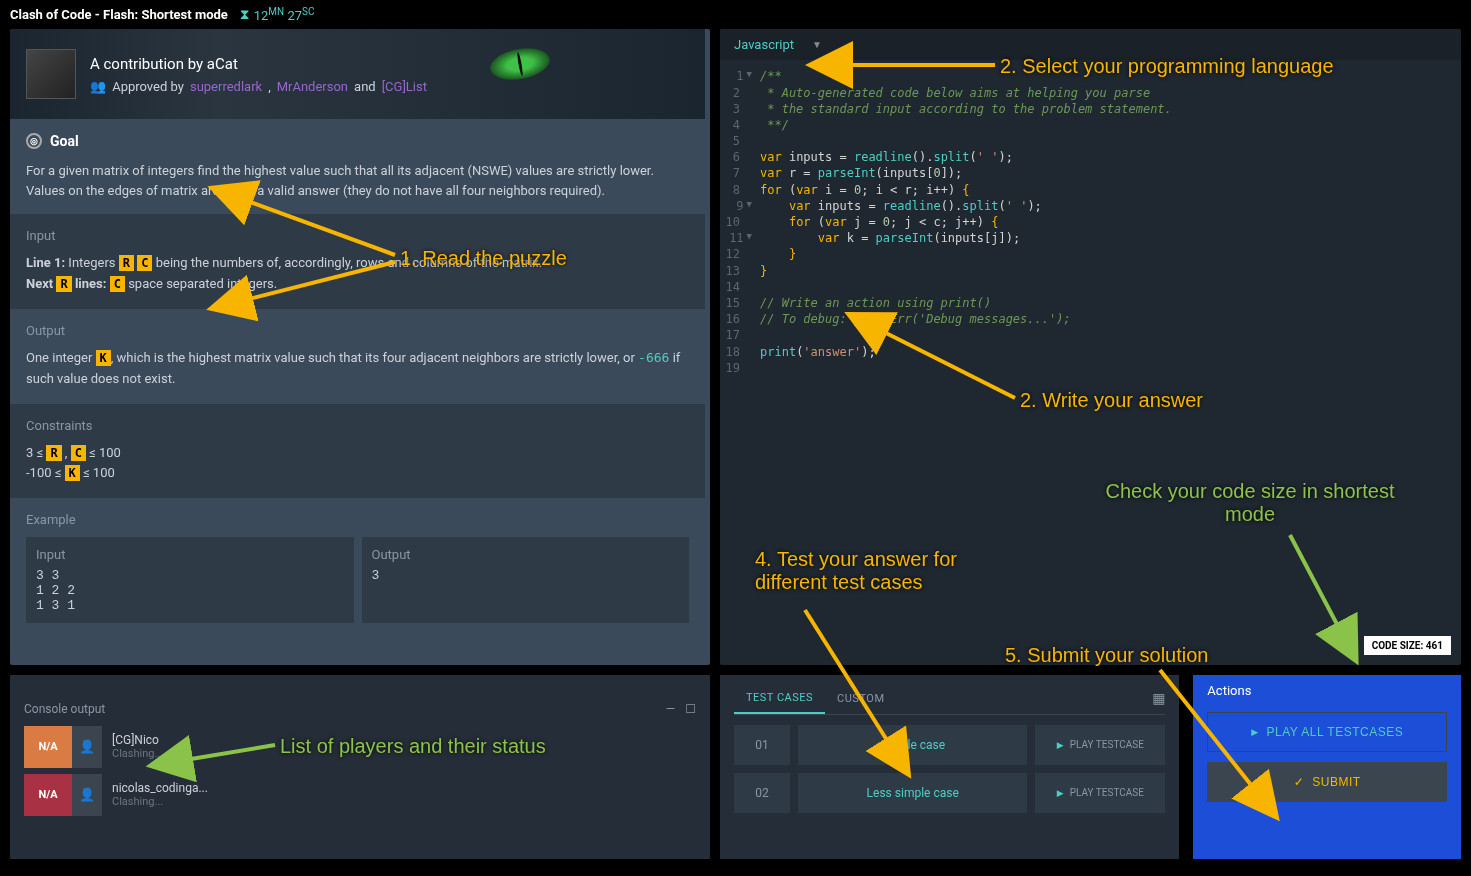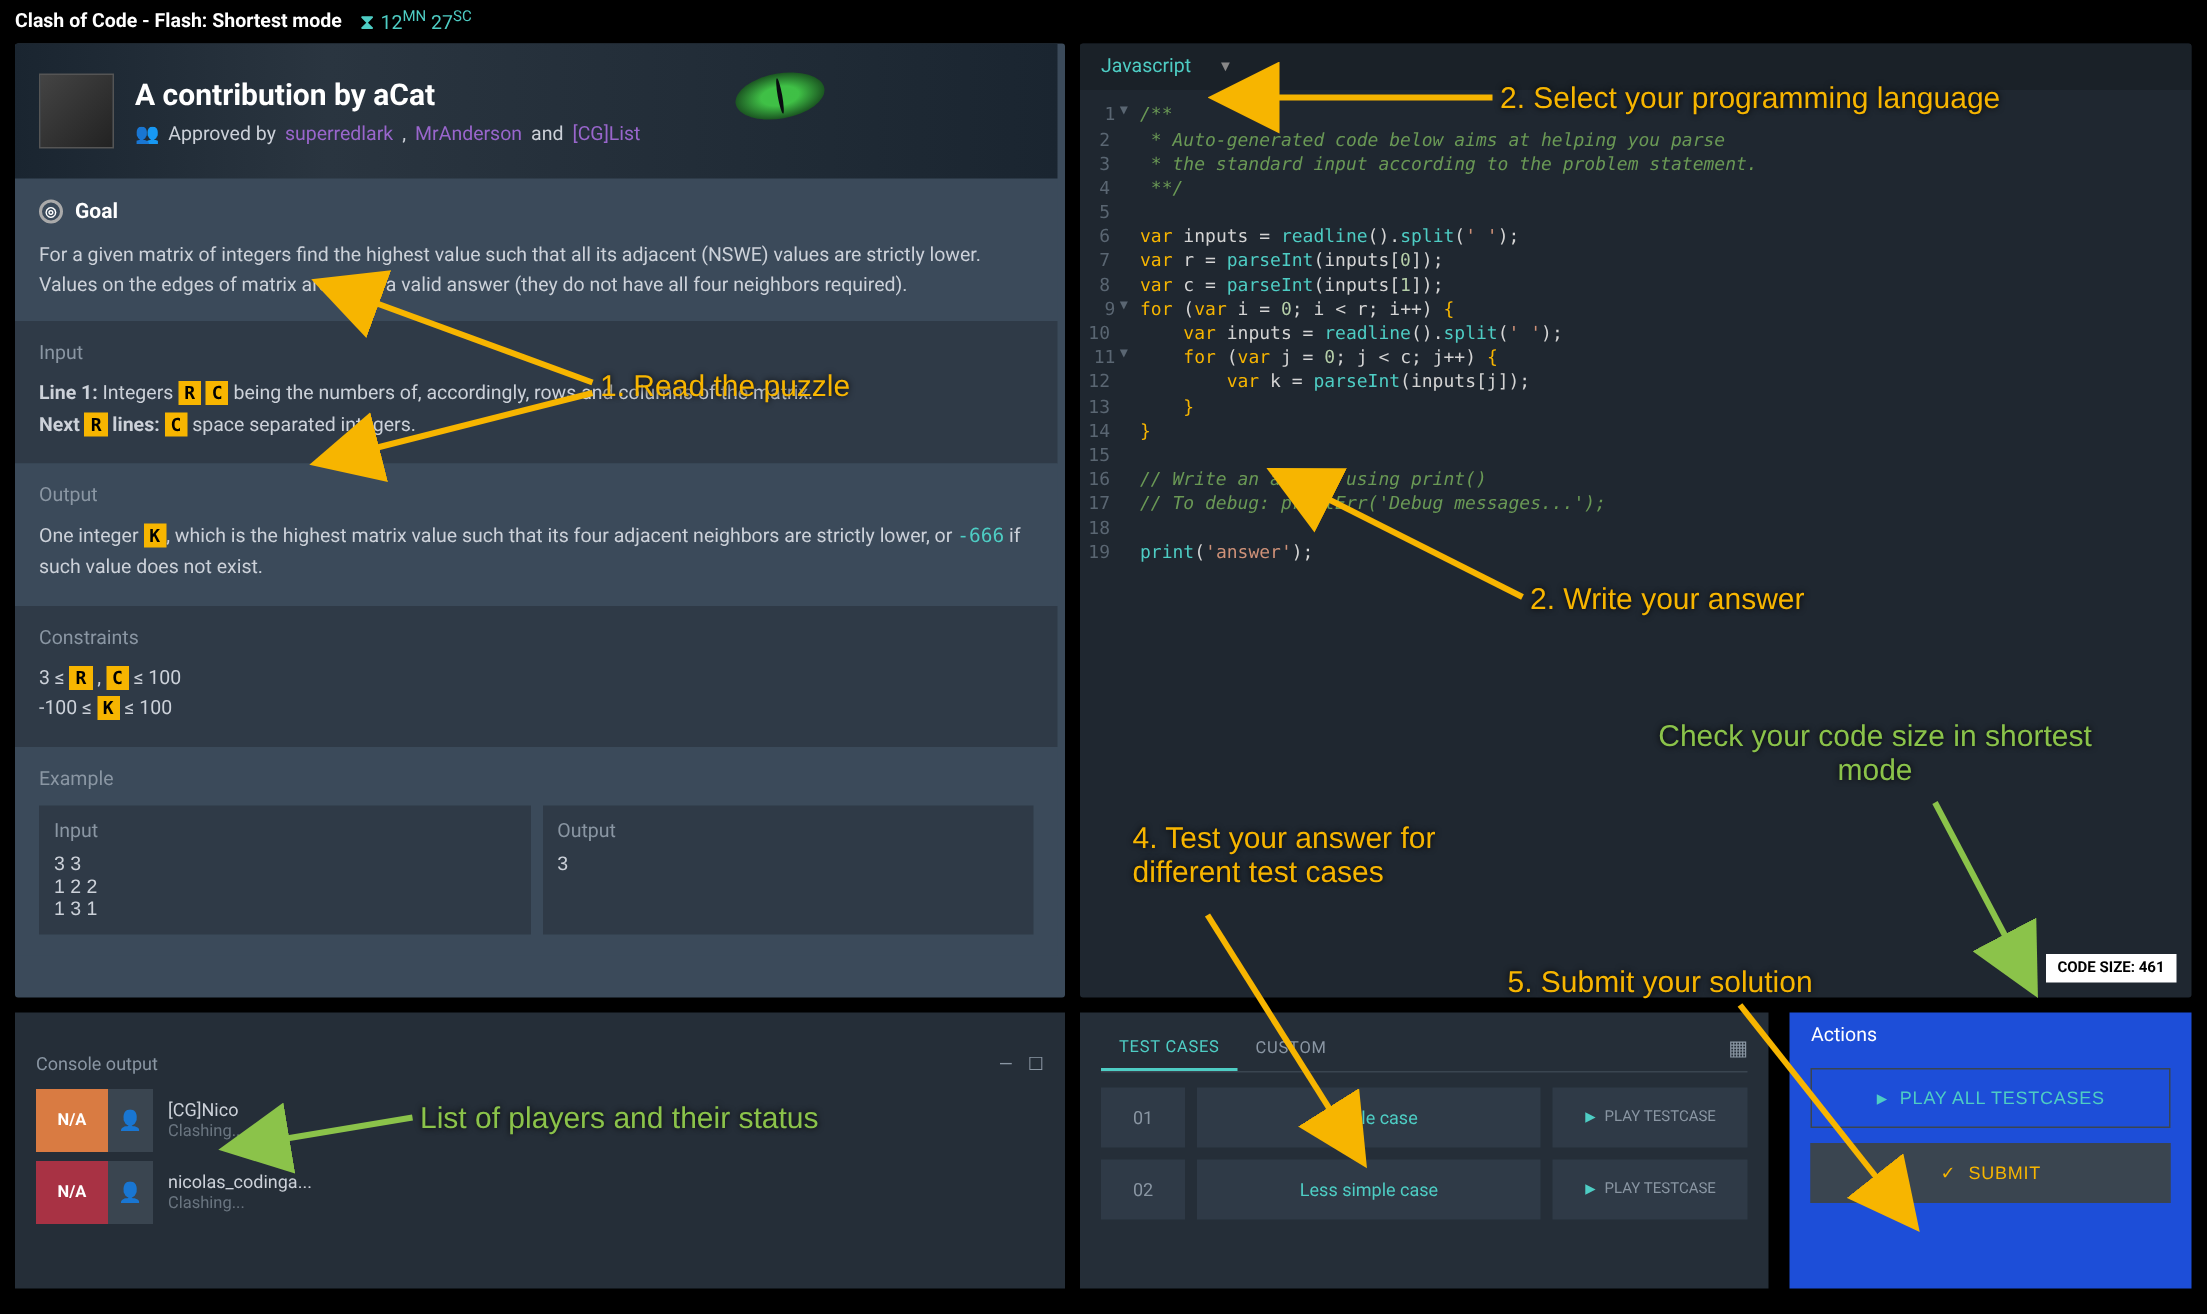--- a/index.html
+++ b/index.html
@@ -13,38 +13,38 @@
 .col{display:flex;flex-direction:column;gap:10px}
 .col.left{width:700px}
 .col.right{flex:1}
 .panel{background:#252e38;border-radius:2px;overflow:hidden;display:flex;flex-direction:column}
 .problem{height:640px;position:relative;background:#3b4a5a}
 .problem .scroll{overflow-y:auto;height:100%;padding-right:5px}
 .problem .header{height:90px;background:linear-gradient(90deg,#1a2530 0%,#2a3540 30%,#1a2530 100%);position:relative;overflow:hidden;display:flex;align-items:center;padding:0 16px}
 .cat-eye{position:absolute;top:20px;left:480px;width:60px;height:30px;background:radial-gradient(ellipse,#4dff4d 30%,#1a6b1a 70%);border-radius:50%;transform:rotate(-10deg);opacity:0.7}
 .cat-eye::after{content:'';position:absolute;left:50%;top:10%;width:3px;height:80%;background:#000;border-radius:50%;transform:translateX(-50%)}
 .avatar-box{width:50px;height:50px;background:#333;border:1px solid #555;margin-right:14px;flex-shrink:0;background:linear-gradient(135deg,#444,#222)}
-.contrib-line{color:#fff;font-weight:700;font-size:20px;margin-bottom:6px}
+.contrib-line{color:#fff;font-weight:400;font-size:15px;margin-bottom:6px}
 .approved-line{color:#ccd1d9;font-size:13px;display:flex;align-items:center;gap:6px}
 .approved-line .link{color:#9966cc}
 .goal-section{padding:14px 16px;background:#3b4a5a}
 .goal-head{display:flex;align-items:center;gap:8px;color:#fff;font-weight:700;font-size:14px;margin-bottom:12px}
 .goal-icon{width:16px;height:16px;border:2px solid #aaa;border-radius:50%;display:flex;align-items:center;justify-content:center;font-size:9px}
 .goal-text{color:#ccd1d9;line-height:1.5}
 .io-section{padding:14px 16px;background:#2f3a47}
 .io-head{color:#8a96a3;font-size:13px;margin-bottom:10px}
 .io-text{color:#ccd1d9;line-height:1.6}
 .var{background:#f7b500;color:#000;padding:1px 4px;font-weight:700;font-family:monospace;font-size:12px}
 .num{color:#4ecdc4;font-family:monospace}
 .constraints{padding:14px 16px}
 .example{padding:14px 16px;background:#3b4a5a}
 .ex-grid{display:flex;gap:8px}
 .ex-cell{flex:1;background:#2f3a47;padding:10px}
 .ex-head{color:#8a96a3;margin-bottom:6px}
-.ex-val{font-family:Liberation Sans, sans-serif;white-space:pre;color:#ccd1d9}
+.ex-val{font-family:Liberation Mono, monospace;white-space:pre;color:#ccd1d9}
 
 .editor-wrap{background:#1f2730;height:640px;position:relative}
 .lang-bar{background:#1a2128;padding:8px 14px;display:flex;align-items:center}
 .lang-sel{color:#4ecdc4;font-size:13px;display:flex;align-items:center;gap:18px;cursor:pointer}
 .chev{color:#888;font-size:10px}
 .code-area{display:flex;font-family:Consolas,Monaco,monospace;font-size:12px;padding-top:8px}
 .gutter{width:40px;color:#5a6672;text-align:right;padding-right:8px;flex-shrink:0;line-height:1.35}
 .gutter .ln{display:flex;justify-content:flex-end;gap:3px}
 .arrow-fold{color:#5a6672;font-size:9px}
 .code-lines{flex:1;line-height:1.35}
@@ -294,21 +294,20 @@
             </div>
           </div>
         <div class="code-lines" id="code-lines">
             <div class="line"><span class="tok-comment">/**</span></div>
             <div class="line"><span class="tok-comment"> * Auto-generated code below aims at helping you parse</span></div>
             <div class="line"><span class="tok-comment"> * the standard input according to the problem statement.</span></div>
             <div class="line"><span class="tok-comment"> **/</span></div>
             <div class="line">&nbsp;</div>
             <div class="line"><span class="tok-kw">var</span> inputs = <span class="tok-fn">readline</span>().<span class="tok-fn">split</span>(<span class="tok-str">' '</span>);</div>
             <div class="line"><span class="tok-kw">var</span> r = <span class="tok-fn">parseInt</span>(inputs[<span class="tok-num">0</span>]);</div>
-            <div class="line"><span class="tok-kw">var</span> c = <span class="tok-fn">parseInt</span>(inputs[<span class="tok-num">1</span>]);</div>
             <div class="line"><span class="tok-kw">for</span> (<span class="tok-kw">var</span> i = <span class="tok-num">0</span>; i &lt; r; i++) <span class="tok-paren">{</span></div>
             <div class="line">    <span class="tok-kw">var</span> inputs = <span class="tok-fn">readline</span>().<span class="tok-fn">split</span>(<span class="tok-str">' '</span>);</div>
             <div class="line">    <span class="tok-kw">for</span> (<span class="tok-kw">var</span> j = <span class="tok-num">0</span>; j &lt; c; j++) <span class="tok-paren">{</span></div>
             <div class="line">        <span class="tok-kw">var</span> k = <span class="tok-fn">parseInt</span>(inputs[j]);</div>
             <div class="line">    <span class="tok-paren">}</span></div>
             <div class="line"><span class="tok-paren">}</span></div>
             <div class="line">&nbsp;</div>
             <div class="line"><span class="tok-comment">// Write an action using print()</span></div>
             <div class="line"><span class="tok-comment">// To debug: printErr('Debug messages...');</span></div>
             <div class="line">&nbsp;</div>

